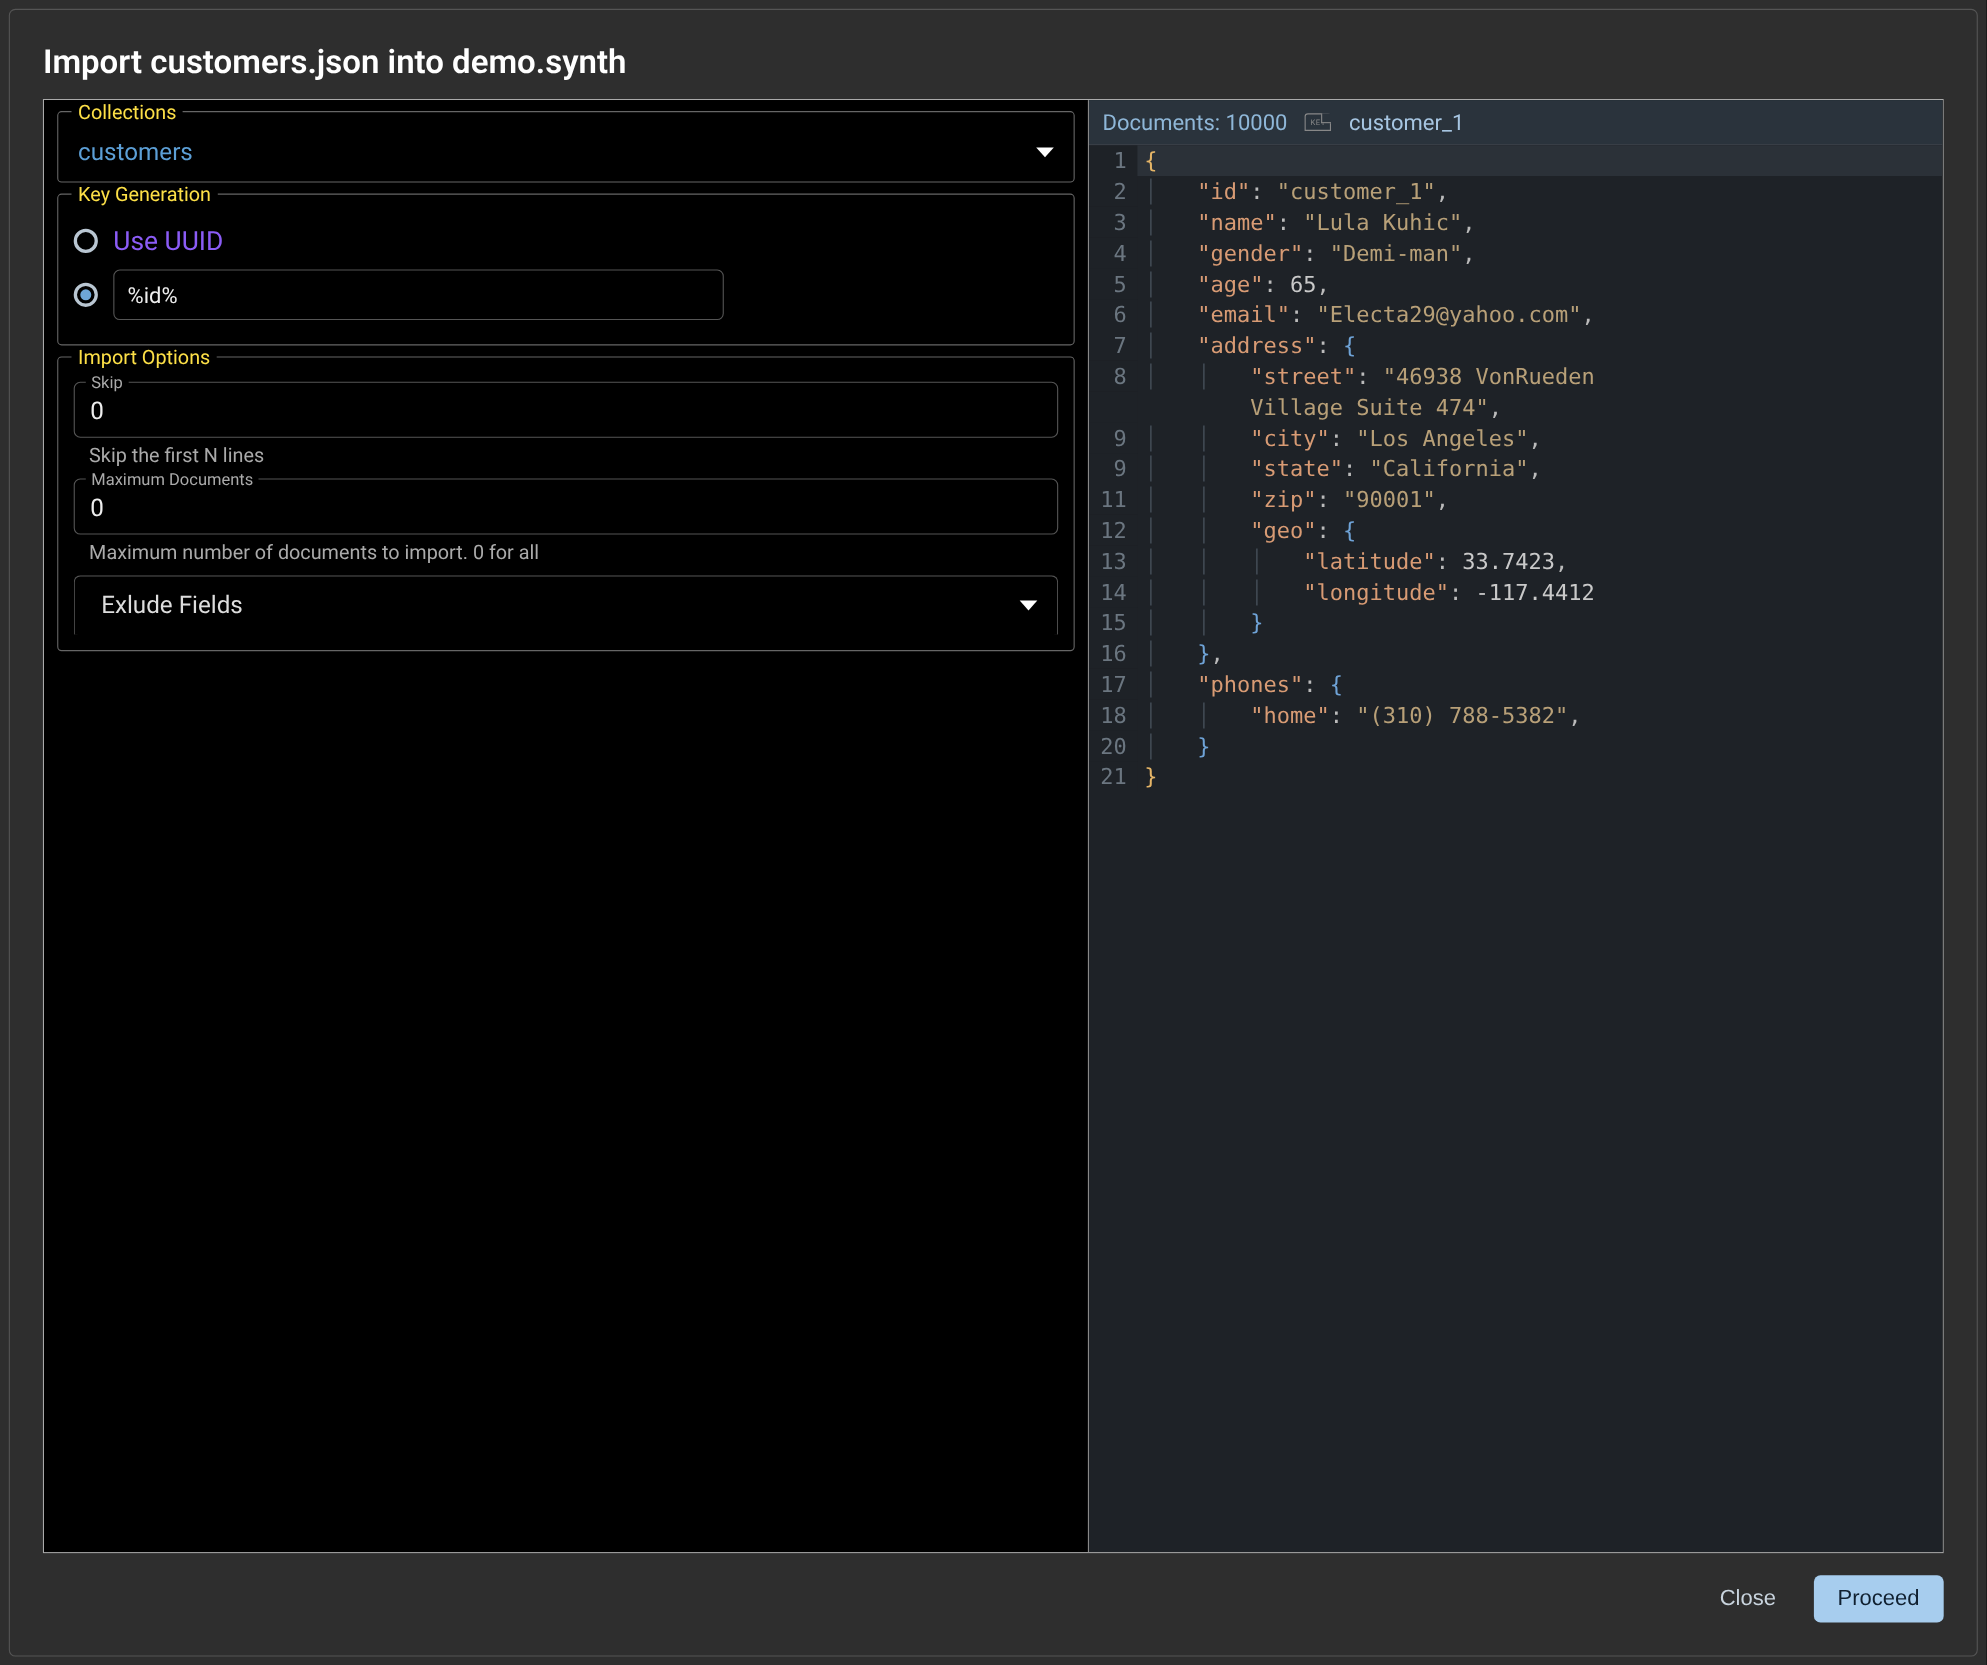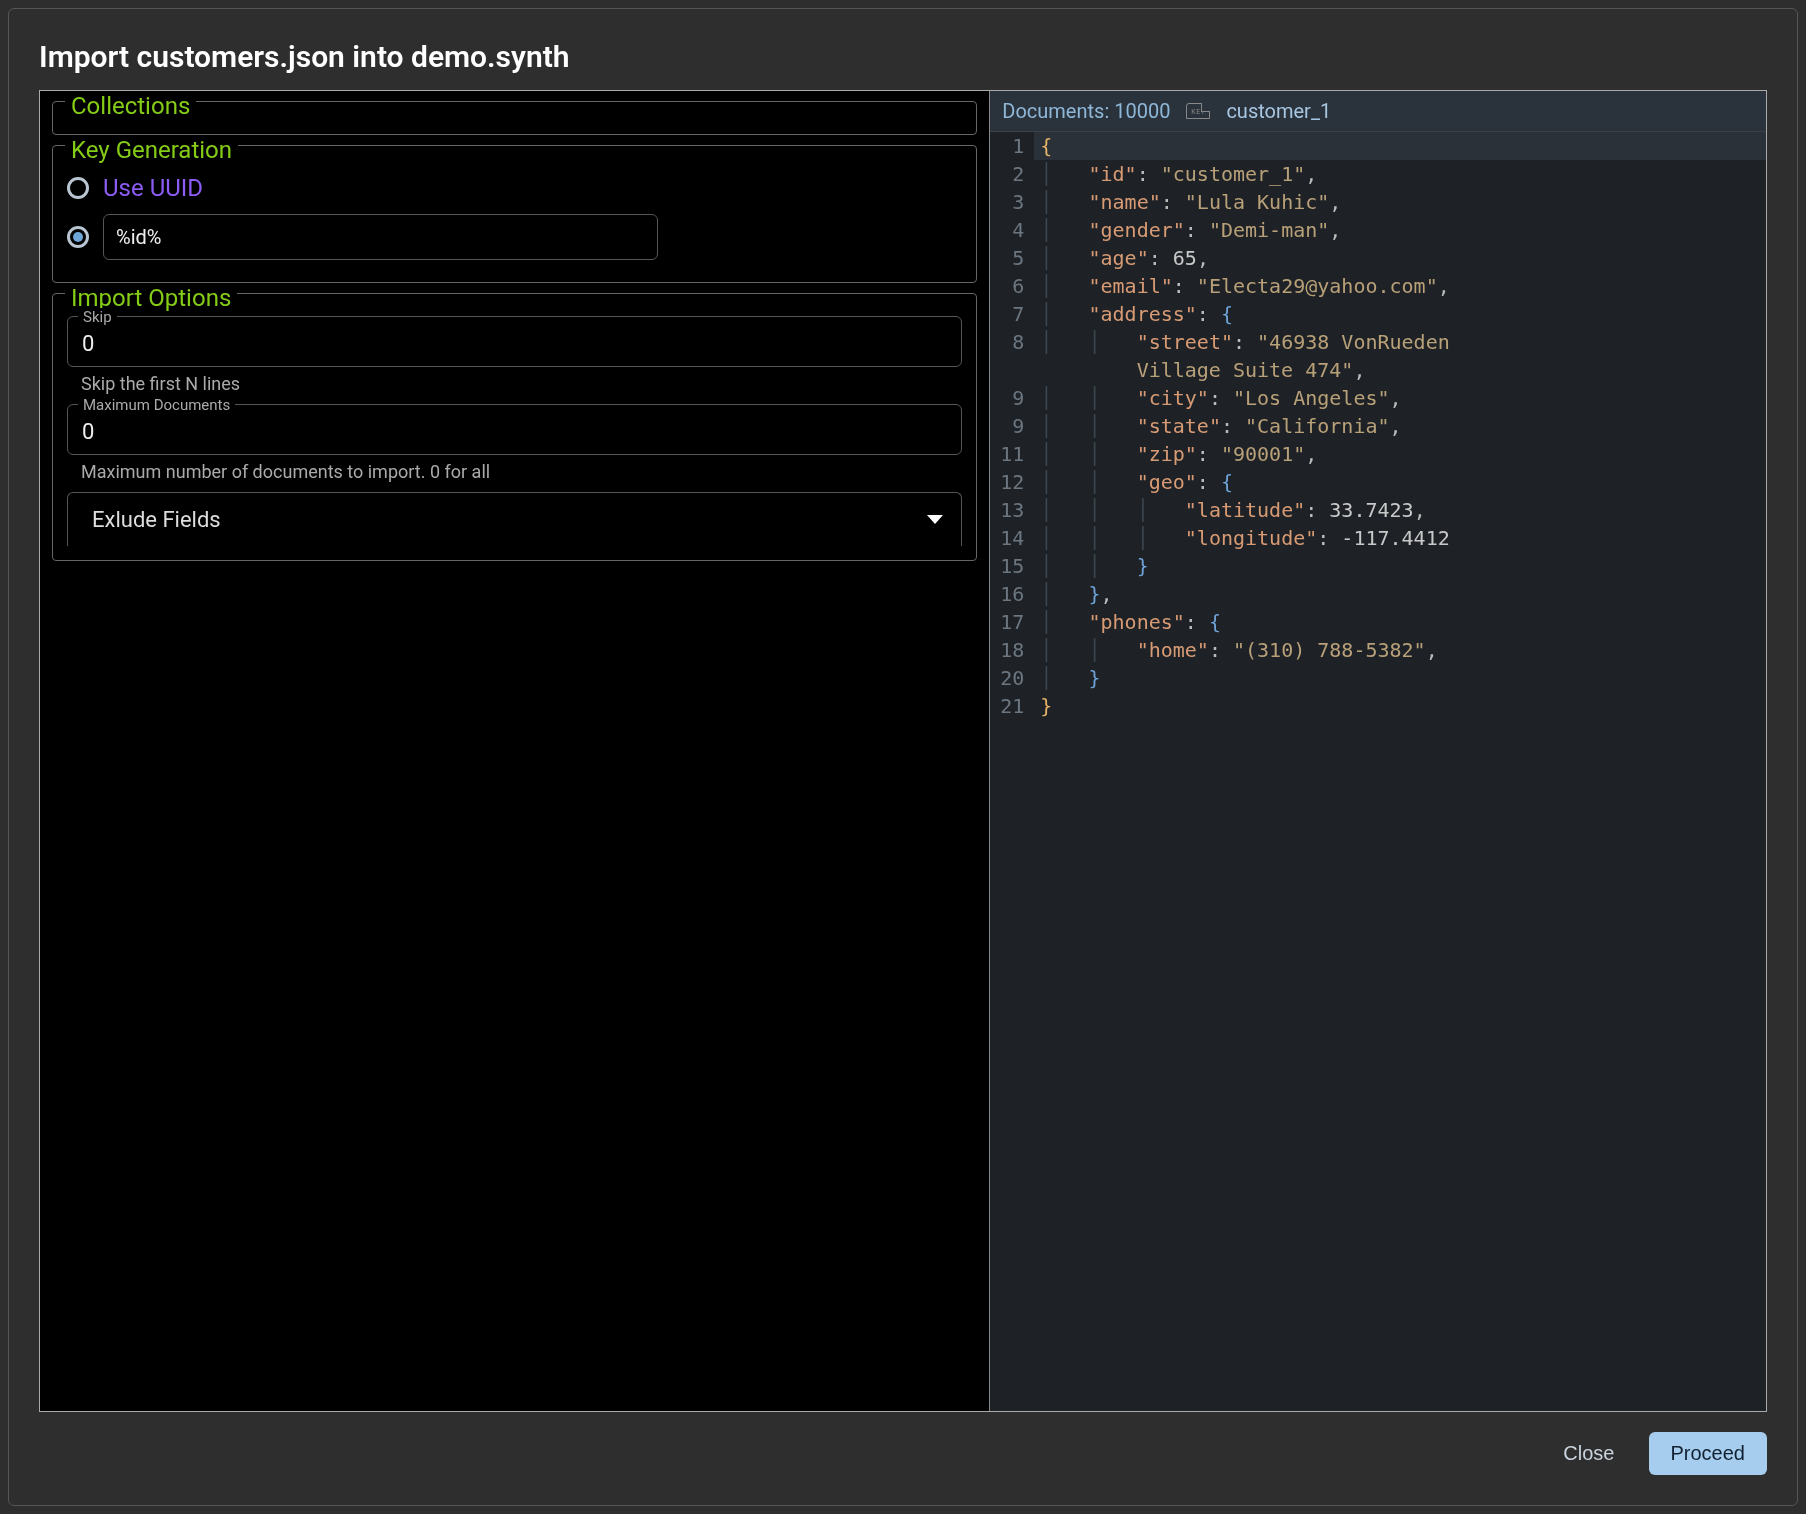--- a/index.html
+++ b/index.html
@@ -57,22 +57,22 @@
     border-radius: 4px;
     position: relative;
     padding: 16px 14px 14px 14px;
   }
   .fset-legend {
     position: absolute;
     top: -10px;
     left: 12px;
     background: #000;
     padding: 0 6px;
-    font-size: 24px;
-    color: #84cc16;
+    font-size: 18px;
+    color: #fde047;
   }
   .fset-inner-label {
     position: absolute;
     top: -9px;
     left: 10px;
     background: #000;
     padding: 0 5px;
     font-size: 15px;
     color: #aaa;
   }
@@ -265,20 +265,24 @@
 
 <div class="modal">
   <div class="modal-title">Import customers.json into demo.synth</div>
 
   <div class="content-area">
 
     <div class="left-pane">
 
       <div class="fset" style="padding-top:18px;">
         <span class="fset-legend">Collections</span>
+        <div class="select-row">
+          <span class="select-value">customers</span>
+          <span class="chev"></span>
+        </div>
       </div>
 
       <div class="fset">
         <span class="fset-legend">Key Generation</span>
 
         <div class="radio-row">
           <span class="radio"></span>
           <span class="radio-label">Use UUID</span>
         </div>
 

